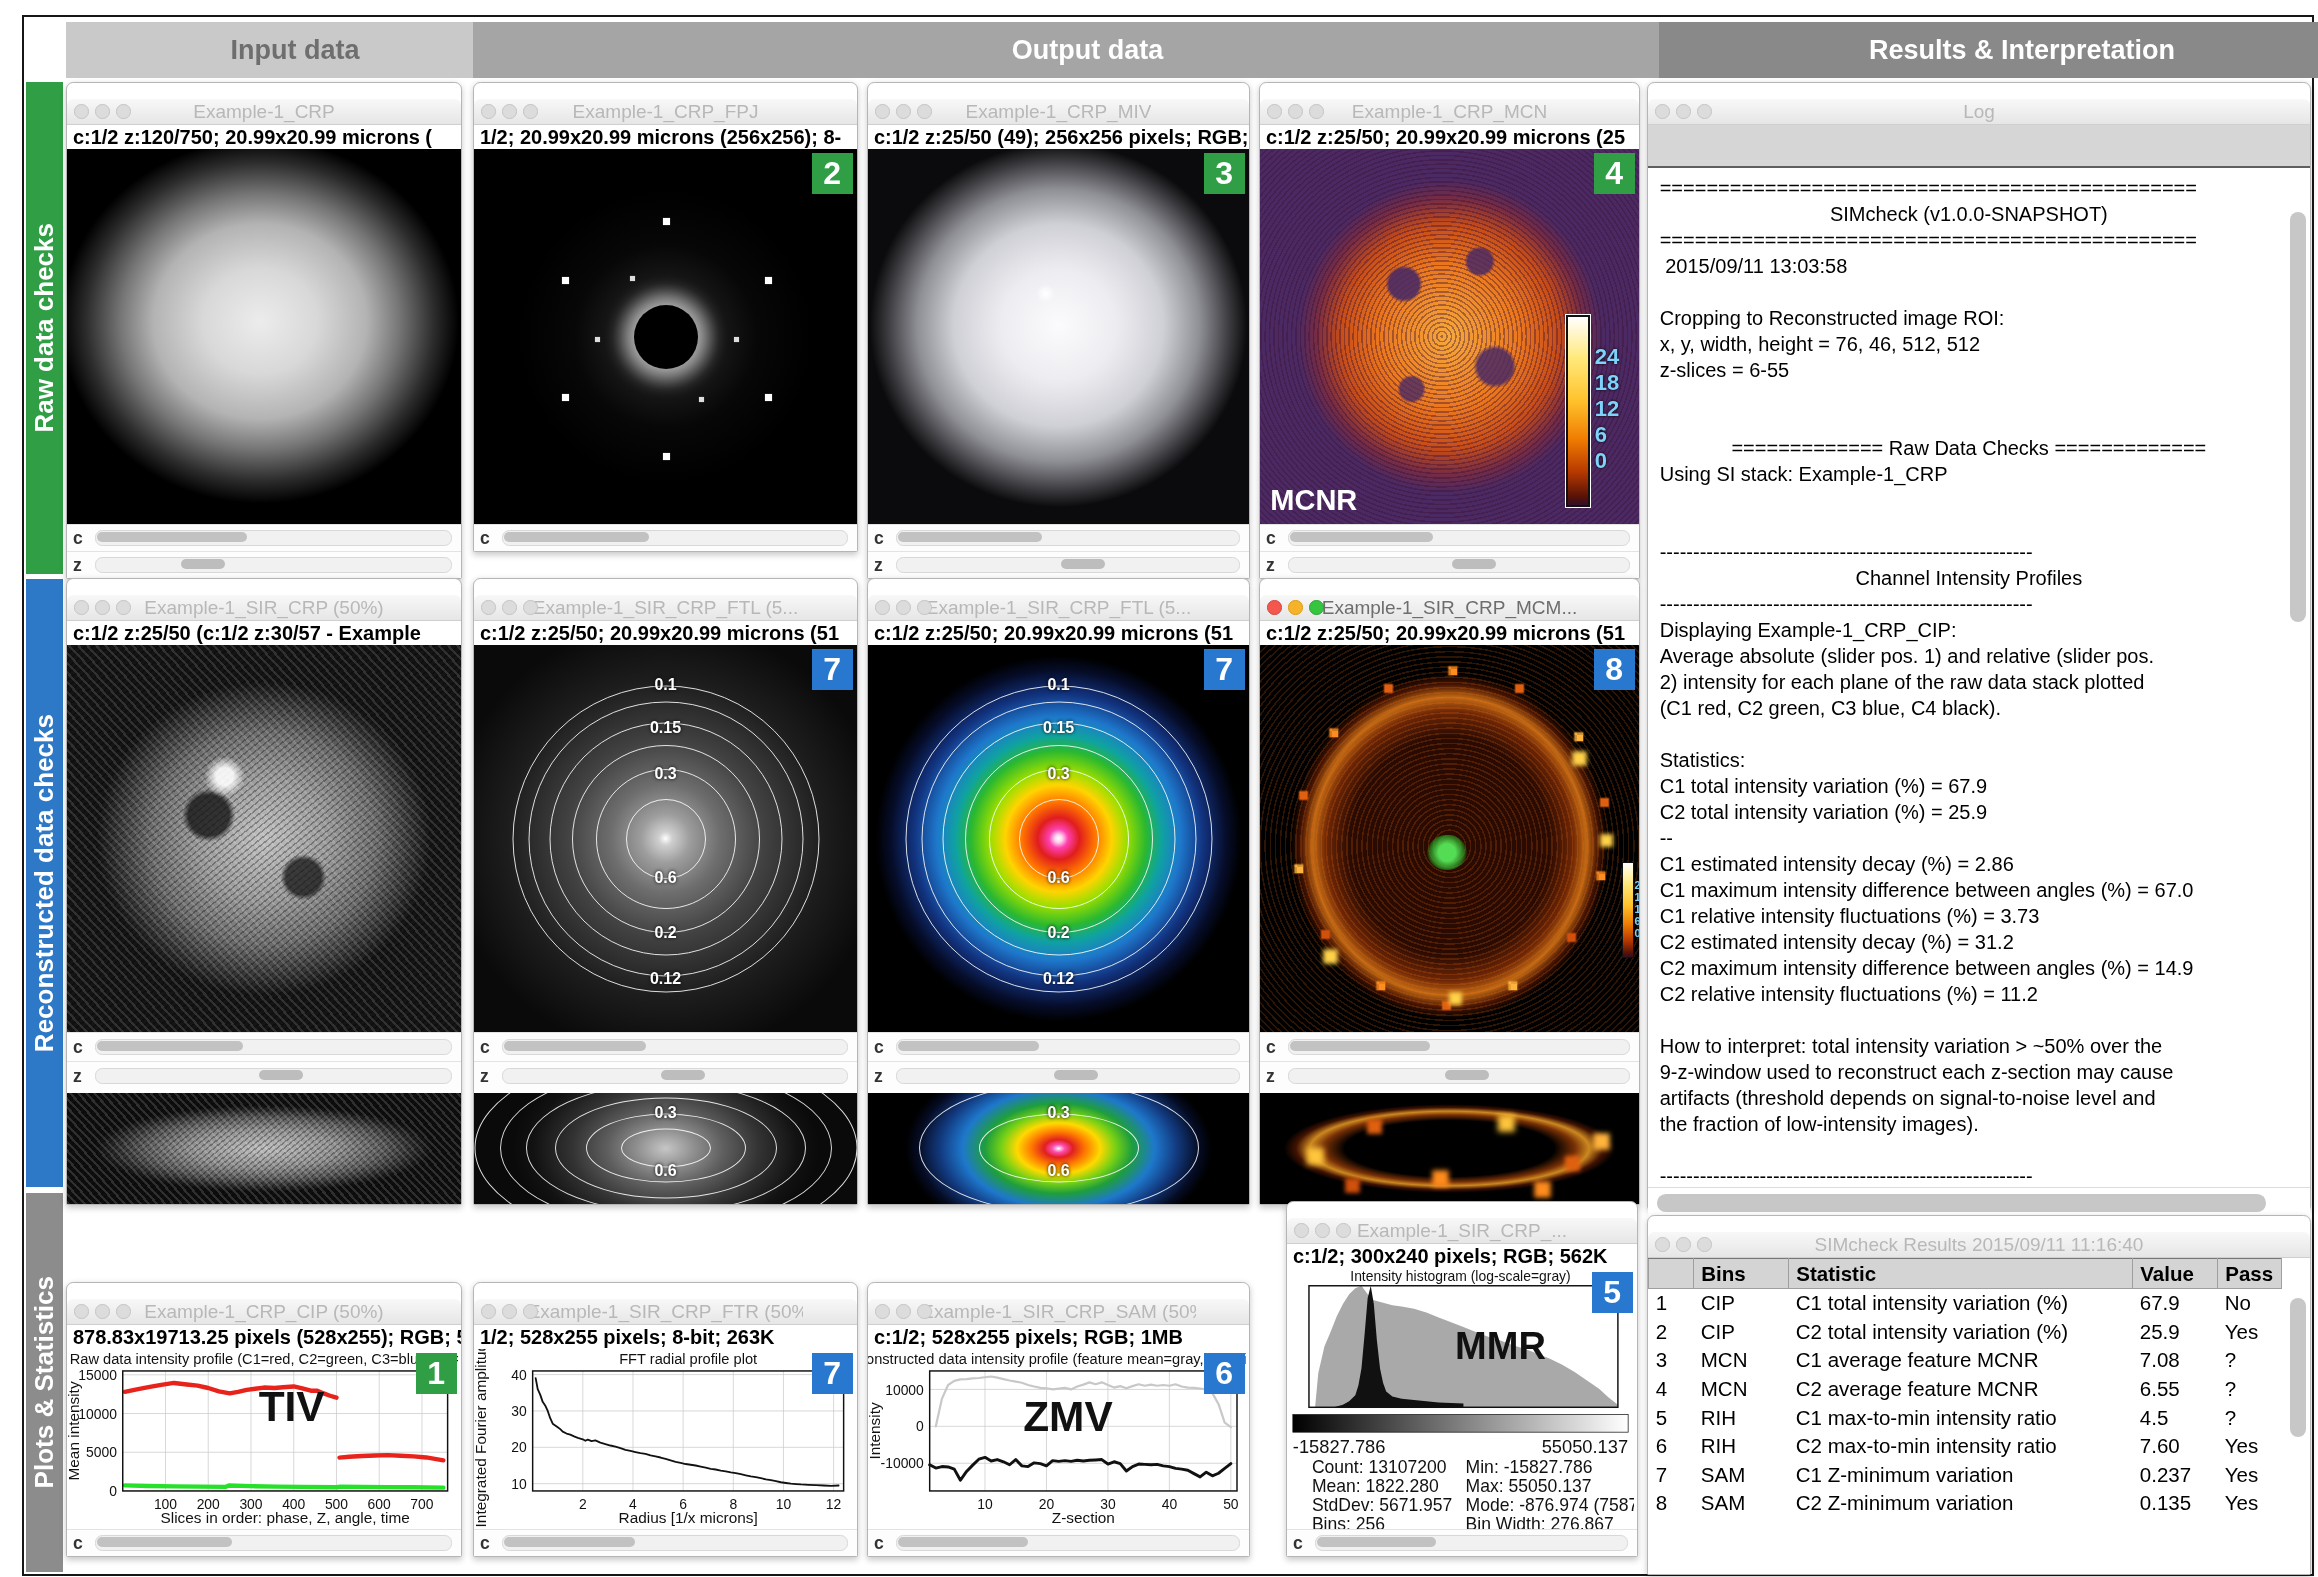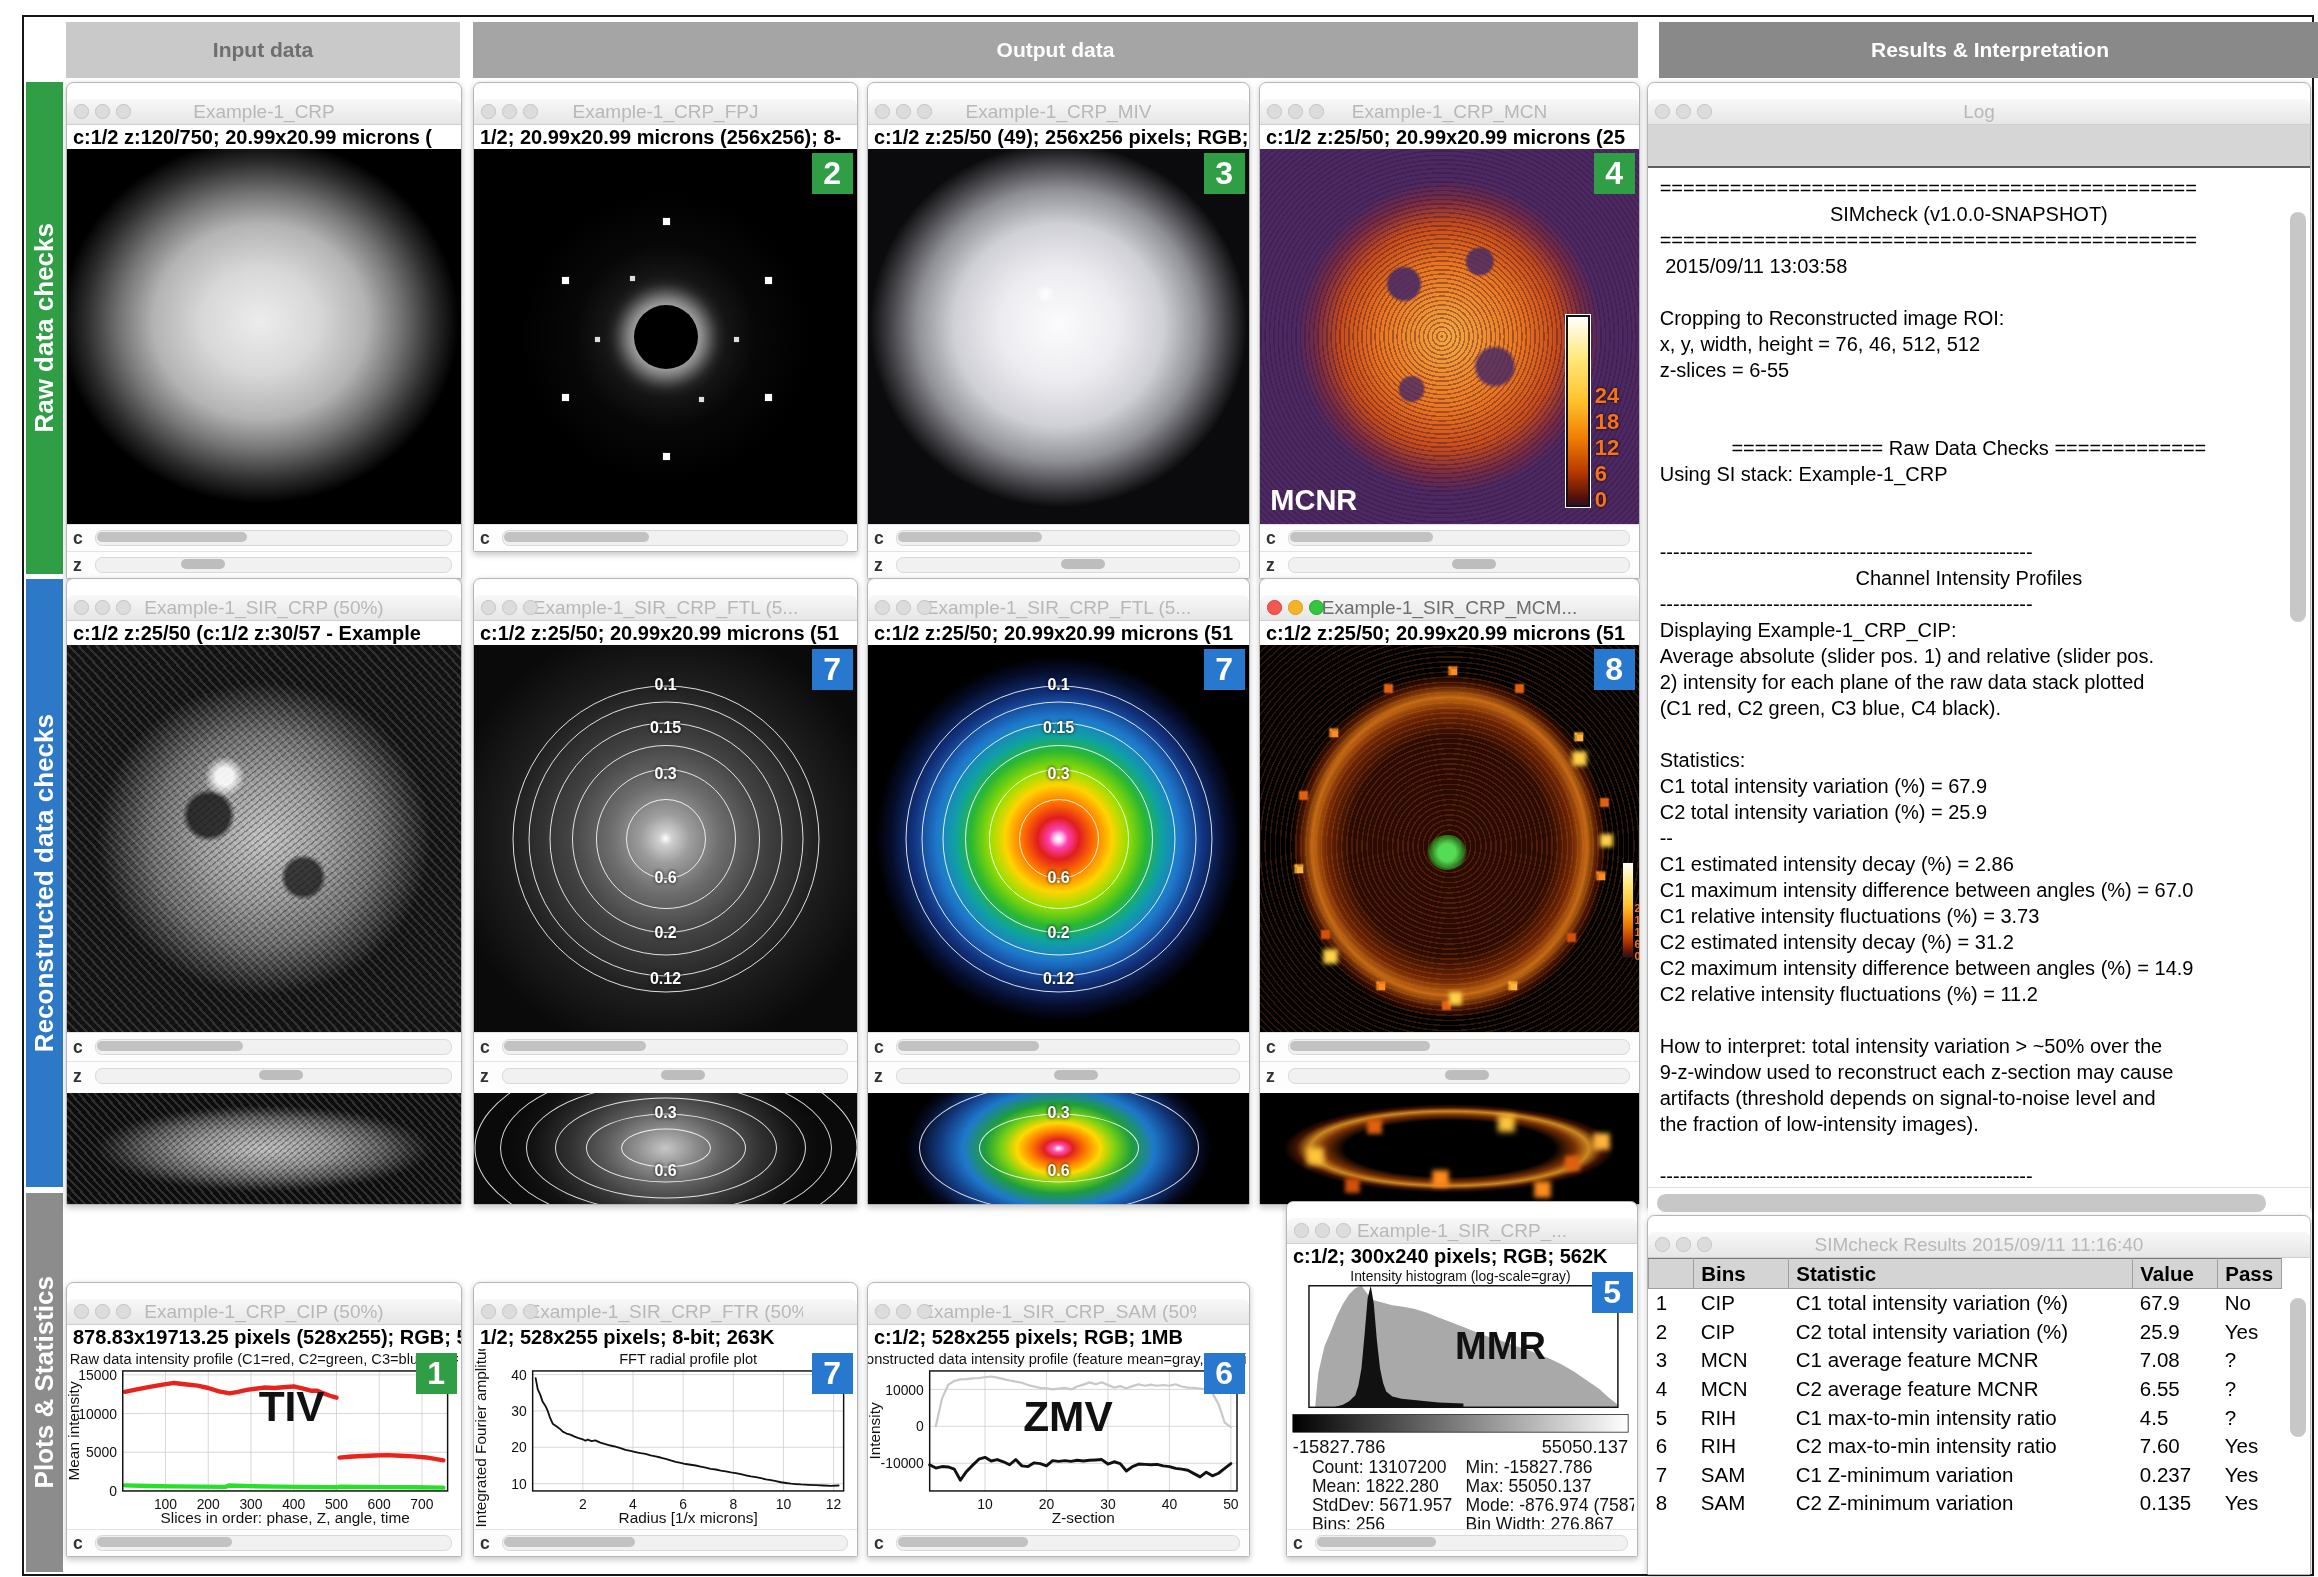--- a/index.html
+++ b/index.html
@@ -1,18 +1,18 @@
 <!DOCTYPE html>
 <html style="font-size:11.7px"><head>
 <meta charset="utf-8">
 <style>
   html,body{margin:0;padding:0;background:#fff;font-family:"Liberation Sans",sans-serif;}
   #screen{position:relative;width:2319px;height:1578px;background:#fff;overflow:hidden;}
   .frame{position:absolute;left:22px;top:14.7px;width:2288px;height:1557px;border:2.2px solid #161616;}
-  .colhdr{position:absolute;height:56px;display:flex;align-items:center;justify-content:center;font-weight:bold;font-size:21px;}
+  .colhdr{position:absolute;height:56px;display:flex;align-items:center;justify-content:center;font-weight:bold;font-size:27px;padding-left:32px;}
   #hdr-input{left:66px;top:22px;width:394px;background:#c9c9c9;color:#6e6e6e;}
   #hdr-output{left:473px;top:22px;width:1165px;background:#a5a5a5;color:#fff;}
   #hdr-results{left:1647px;top:22px;width:662px;background:#898989;color:#fff;margin-left:12px;}
   .sidebar{position:absolute;left:26px;width:37px;color:#fff;font-weight:bold;font-size:26px;display:flex;align-items:center;justify-content:center;}
   .sidebar span{writing-mode:vertical-rl;transform:rotate(180deg);white-space:nowrap;}
   #sb-raw{top:82px;height:492px;background:#2f9e44;}
   #sb-recon{top:579px;height:608px;background:#2e79c7;}
   #sb-plots{top:1193px;height:379px;background:#8c8c8c;}
 
   .win{position:absolute;background:#fff;border:1.5px solid #b5b5b5;border-radius:7.3px 7.3px 1.5px 1.5px;box-shadow:0 2.2px 6.6px rgba(0,0,0,.22);}
@@ -48,21 +48,21 @@
   .mcn-nucleus{position:absolute;inset:0;background:
     radial-gradient(circle 25px at 38% 36%,rgba(75,42,99,.9) 0 60%,transparent 75%),
     radial-gradient(circle 20.5px at 58% 30%,rgba(75,42,99,.85) 0 60%,transparent 75%),
     radial-gradient(circle 29px at 62% 58%,rgba(75,42,99,.85) 0 60%,transparent 75%),
     radial-gradient(circle 19px at 40% 64%,rgba(75,42,99,.8) 0 60%,transparent 75%),
     repeating-radial-gradient(circle at 48% 50%,rgba(60,15,50,.4) 0 1.5px,transparent 1.5px 4.4px),
     radial-gradient(ellipse 46% 48% at 50% 50%,rgba(255,175,60,.95) 0%,rgba(246,125,25,.93) 40%,rgba(216,82,15,.88) 62%,rgba(150,45,45,.55) 77%,rgba(90,35,70,0) 87%);}
   .mcnr-label{position:absolute;left:10.3px;bottom:7.3px;color:#fff;font-weight:bold;font-size:29px;}
   .cbar{position:absolute;}
   .cbar .bar{width:100%;height:100%;border:2.2px solid #111;outline:1.5px solid #fff;background:linear-gradient(#ffffff,#ffe97a 22%,#ffc12b 45%,#ef7c02 65%,#b93a00 82%,#551108 96%,#30102a);}
-  .cbar .ticks{position:absolute;left:calc(100% + 8.8px);top:-10.3px;bottom:-10.3px;display:flex;flex-direction:column;justify-content:flex-end;color:#f97316;font-weight:bold;font-size:22px;text-shadow:0 0 2.9px #000;}
+  .cbar .ticks{position:absolute;left:calc(100% + 8.8px);top:-10.3px;bottom:-10.3px;display:flex;flex-direction:column;justify-content:center;color:#7dd3fc;font-weight:bold;font-size:22px;text-shadow:0 0 2.9px #000;}
   .cbar.mini .bar{border-width:0.7px;outline:none;}
   .cbar.mini .ticks{font-size:11px;left:calc(100% + 2.9px);top:-5.9px;bottom:-5.9px;text-shadow:0 0 2.2px #000;}
 
   .img-sir{background:#121212;}
   .sir-nucleus{position:absolute;inset:0;background:
     radial-gradient(circle 29px at 40% 34%,rgba(255,255,255,.9) 0 30%,transparent 70%),
     radial-gradient(circle 37px at 36% 44%,rgba(20,20,20,.8) 0 55%,transparent 72%),
     radial-gradient(circle 32px at 60% 60%,rgba(20,20,20,.75) 0 55%,transparent 72%),
     repeating-linear-gradient(47deg,rgba(255,255,255,.13) 0 2.2px,transparent 2.2px 6.6px),
     repeating-linear-gradient(-39deg,rgba(0,0,0,.3) 0 1.5px,transparent 1.5px 5.1px),

